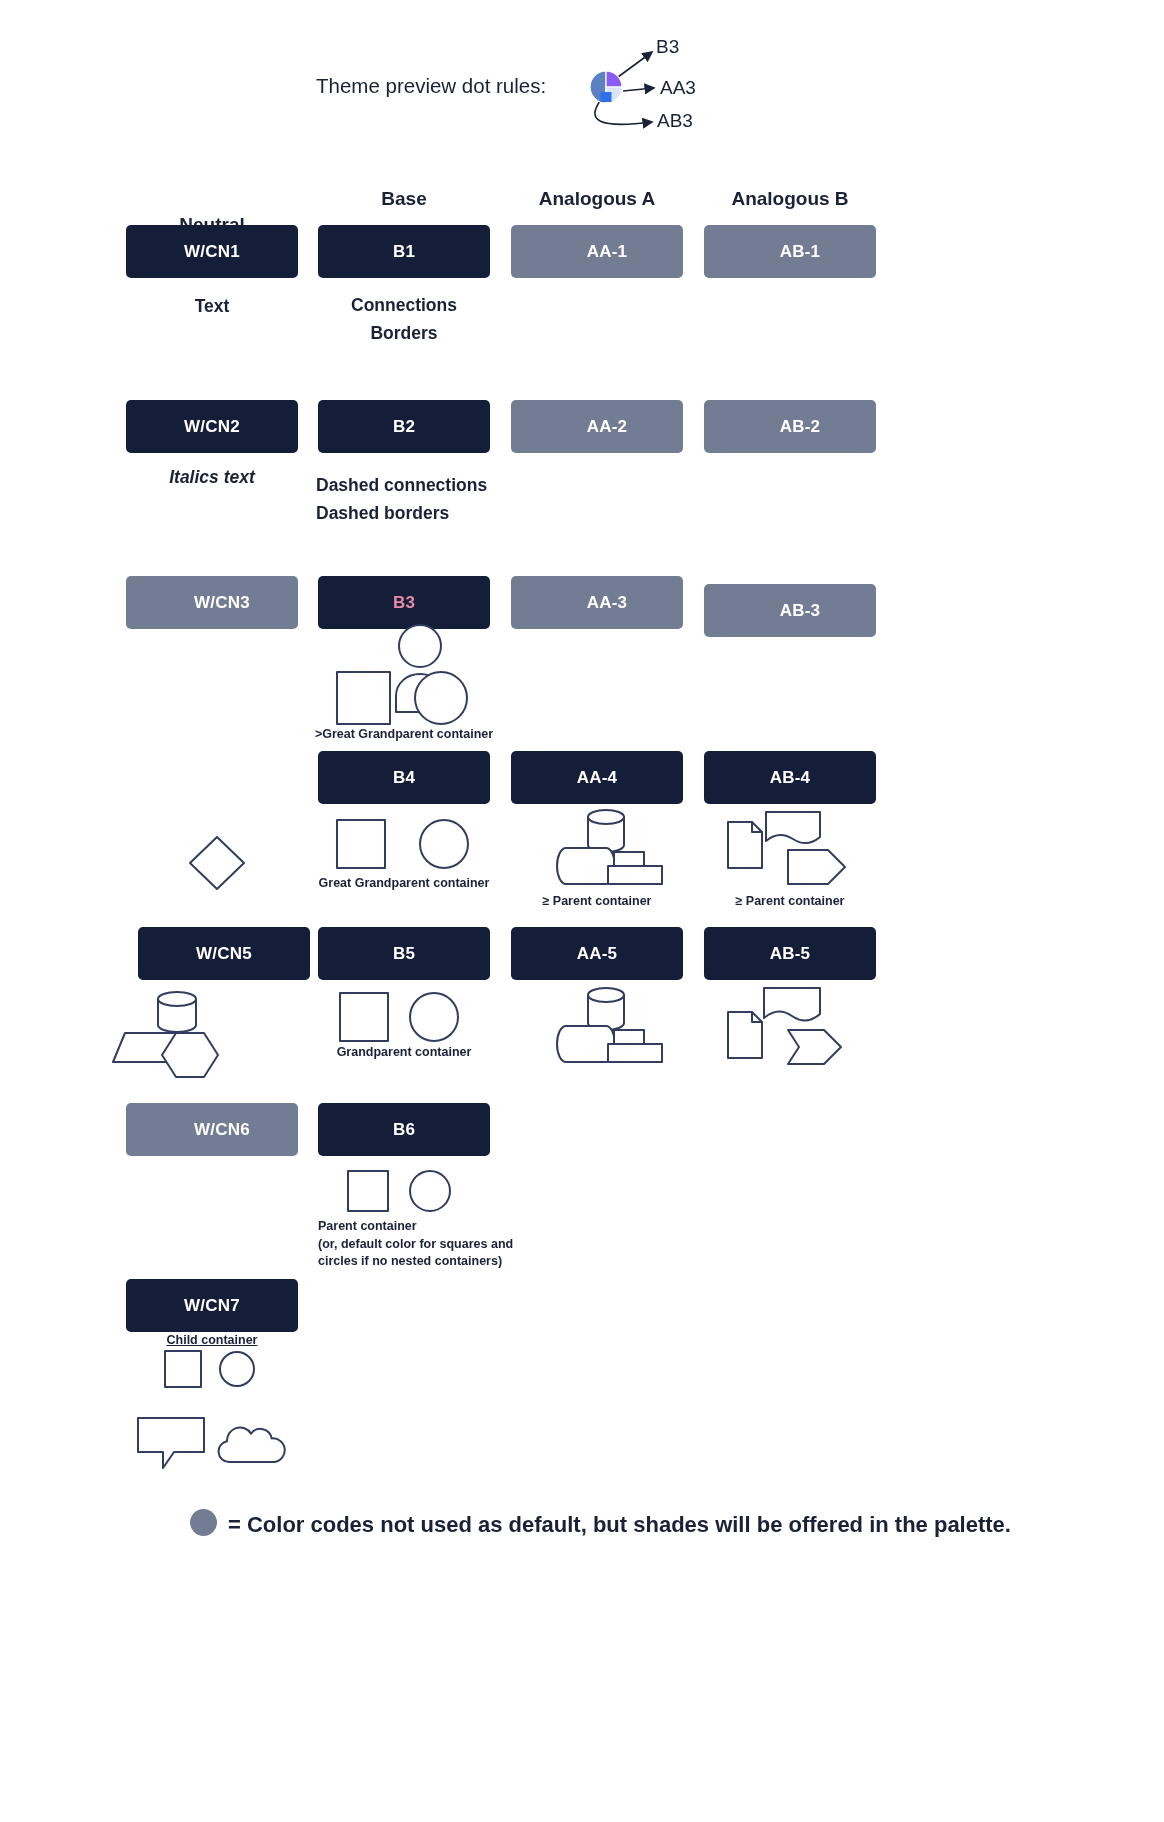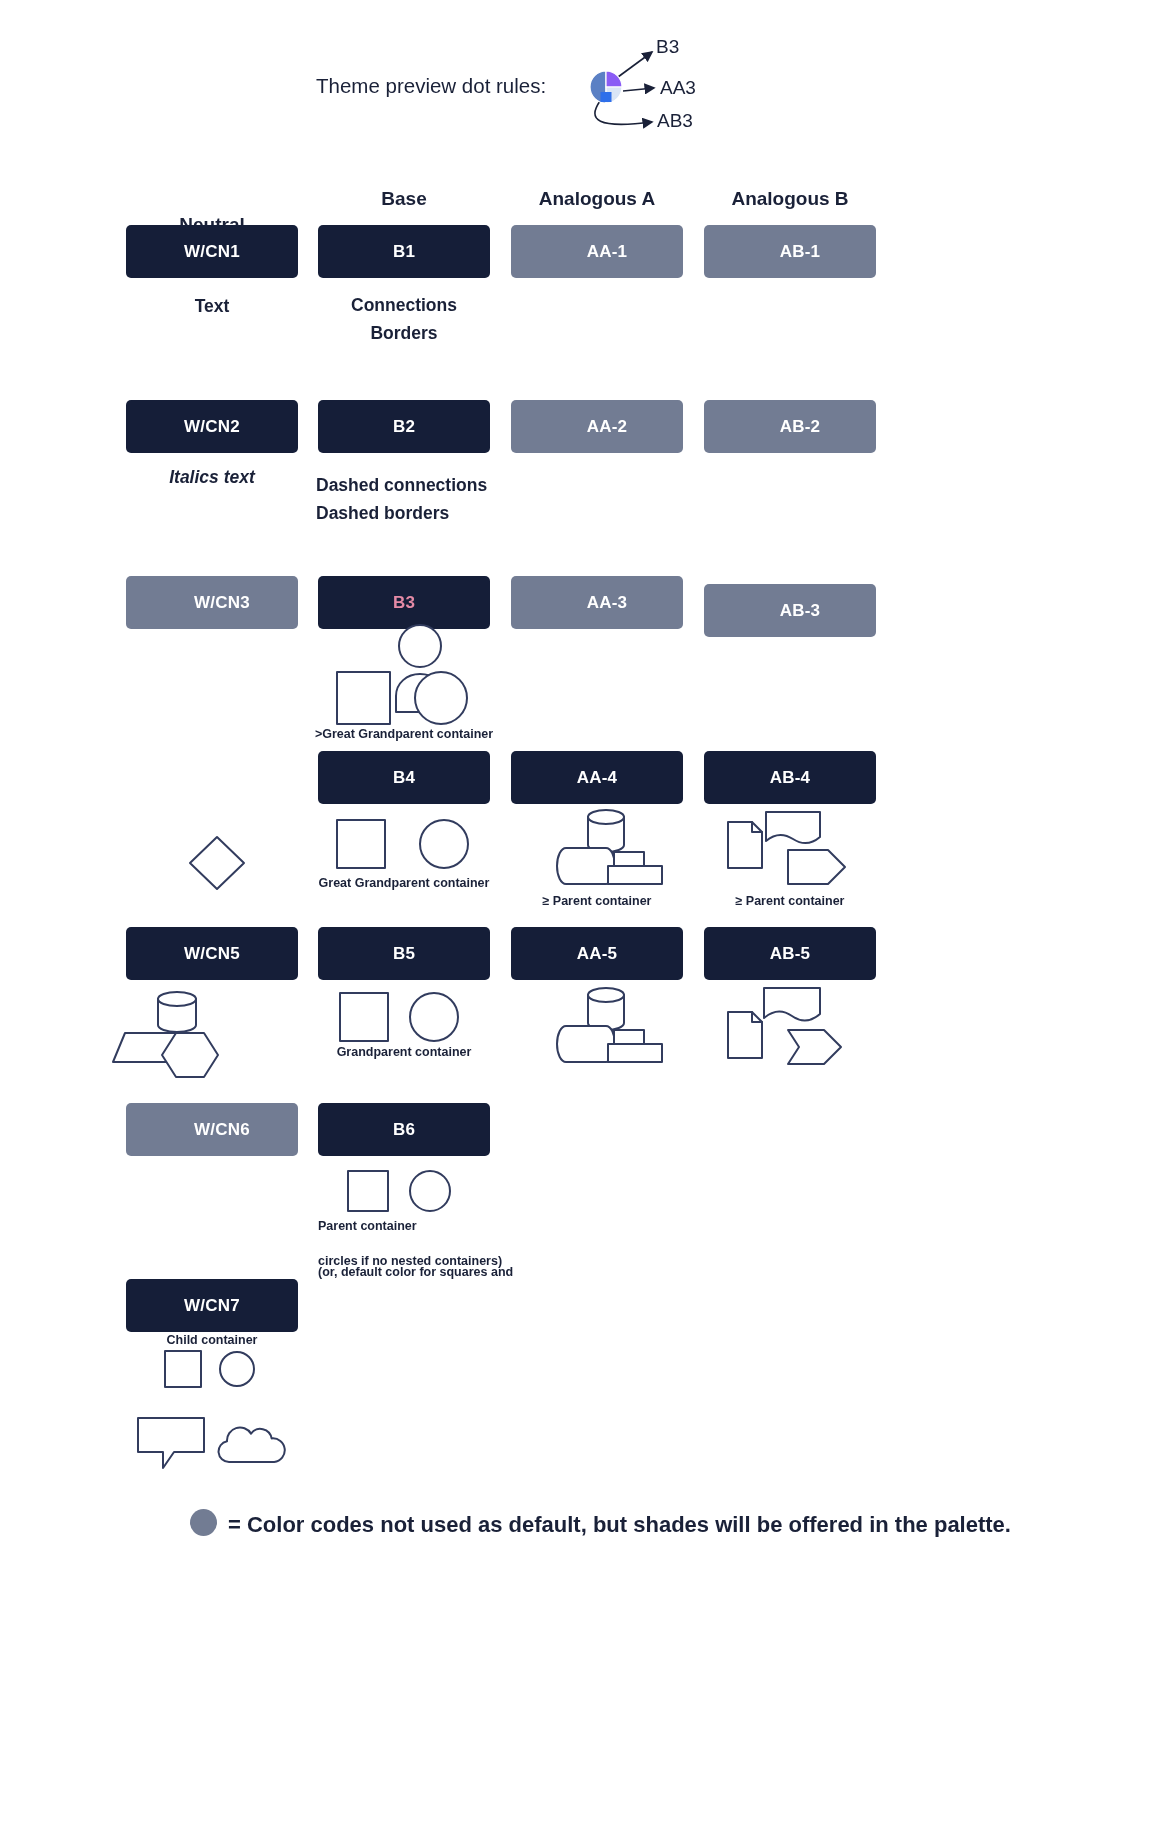--- a/index.html
+++ b/index.html
@@ -113,21 +113,21 @@
   <div class="cap small center" style="left:511px; top:894px; width:172px;">≥  Parent container</div>
 
   <svg class="abs" style="left:720px; top:802px;" width="140" height="86" viewBox="0 0 140 86">
     <path class="shape" d="M8,20 h24 l10,10 v36 h-34 z"></path>
     <path class="thin" d="M32,20 v10 h10"></path>
     <path class="shape" d="M46,10 h54 v25 q-13,11 -27,2 q-14,-9 -27,2 z"></path>
     <path class="shape" d="M68,48 h40 l17,17 -17,17 h-40 z"></path>
   </svg>
   <div class="cap small center" style="left:704px; top:894px; width:172px;">≥ Parent container</div>
 
-  <div class="swatch dark" style="left:126px; top:927px;">W/CN5</div>
+  <div class="swatch dark" style="left:138px; top:927px;">W/CN5</div>
   <div class="swatch dark" style="left:318px; top:927px;">B5</div>
   <div class="swatch dark" style="left:511px; top:927px;">AA-5</div>
   <div class="swatch dark" style="left:704px; top:927px;">AB-5</div>
 
   <svg class="abs" style="left:105px; top:985px;" width="130" height="98" viewBox="0 0 130 98">
     <path class="shape" d="M53,14 a19,7 0 0 1 38,0 v26 a19,7 0 0 1 -38,0 z"></path>
     <path class="thin" d="M53,14 a19,7 0 0 0 38,0"></path>
     <polygon class="shape" points="20,48 73,48 61,77 8,77"></polygon>
     <polygon class="shape" points="71,48 99,48 113,70 99,92 71,92 57,70"></polygon>
   </svg>
@@ -154,25 +154,25 @@
   </svg>
 
   <div class="swatch gray" style="left:126px; top:1103px;">W/CN6</div>
   <div class="swatch dark" style="left:318px; top:1103px;">B6</div>
 
   <svg class="abs" style="left:340px; top:1168px;" width="130" height="46" viewBox="0 0 130 46">
     <rect class="shape" x="8" y="3" width="40" height="40"></rect>
     <circle class="shape" cx="90" cy="23" r="20"></circle>
   </svg>
   <div class="cap small" style="left:318px; top:1219px;">Parent container</div>
-  <div class="cap small" style="left:318px; top:1237px;margin-top:28px;">(or, default color for squares and</div>
+  <div class="cap small" style="left:318px; top:1237px;">(or, default color for squares and</div>
   <div class="cap small" style="left:318px; top:1254px;">circles if no nested containers)</div>
 
   <div class="swatch dark" style="left:126px; top:1279px;">W/CN7</div>
-  <div class="cap small center" style="left:126px; top:1333px; width:172px;">Child container</div>
+  <div class="cap small center" style="left:126px; top:1333px; width:172px;text-decoration:underline;">Child container</div>
 
   <svg class="abs" style="left:155px; top:1347px;" width="110" height="44" viewBox="0 0 110 44">
     <rect class="shape" x="10" y="4" width="36" height="36"></rect>
     <circle class="shape" cx="82" cy="22" r="17"></circle>
   </svg>
 
   <svg class="abs" style="left:130px; top:1412px;" width="165" height="60" viewBox="0 0 165 60">
     <path class="shape" d="M8,6 h66 v34 h-30 l-11,16 v-16 h-25 z"></path>
     <path class="shape" d="M99,50 a10.5,10.5 0 0 1 -2,-20.8 a13,13 0 0 1 24,-7.6 a11.5,11.5 0 0 1 20.6,4.8 a9.8,9.8 0 0 1 2.6,23.6 z"></path>
   </svg>

